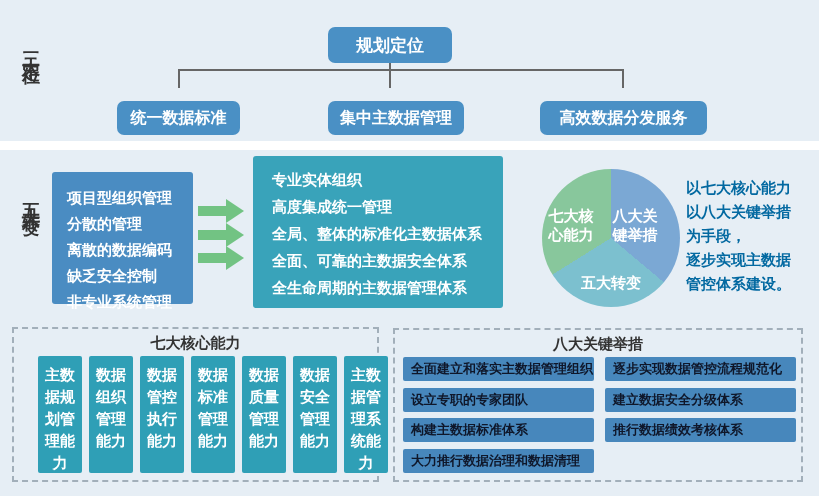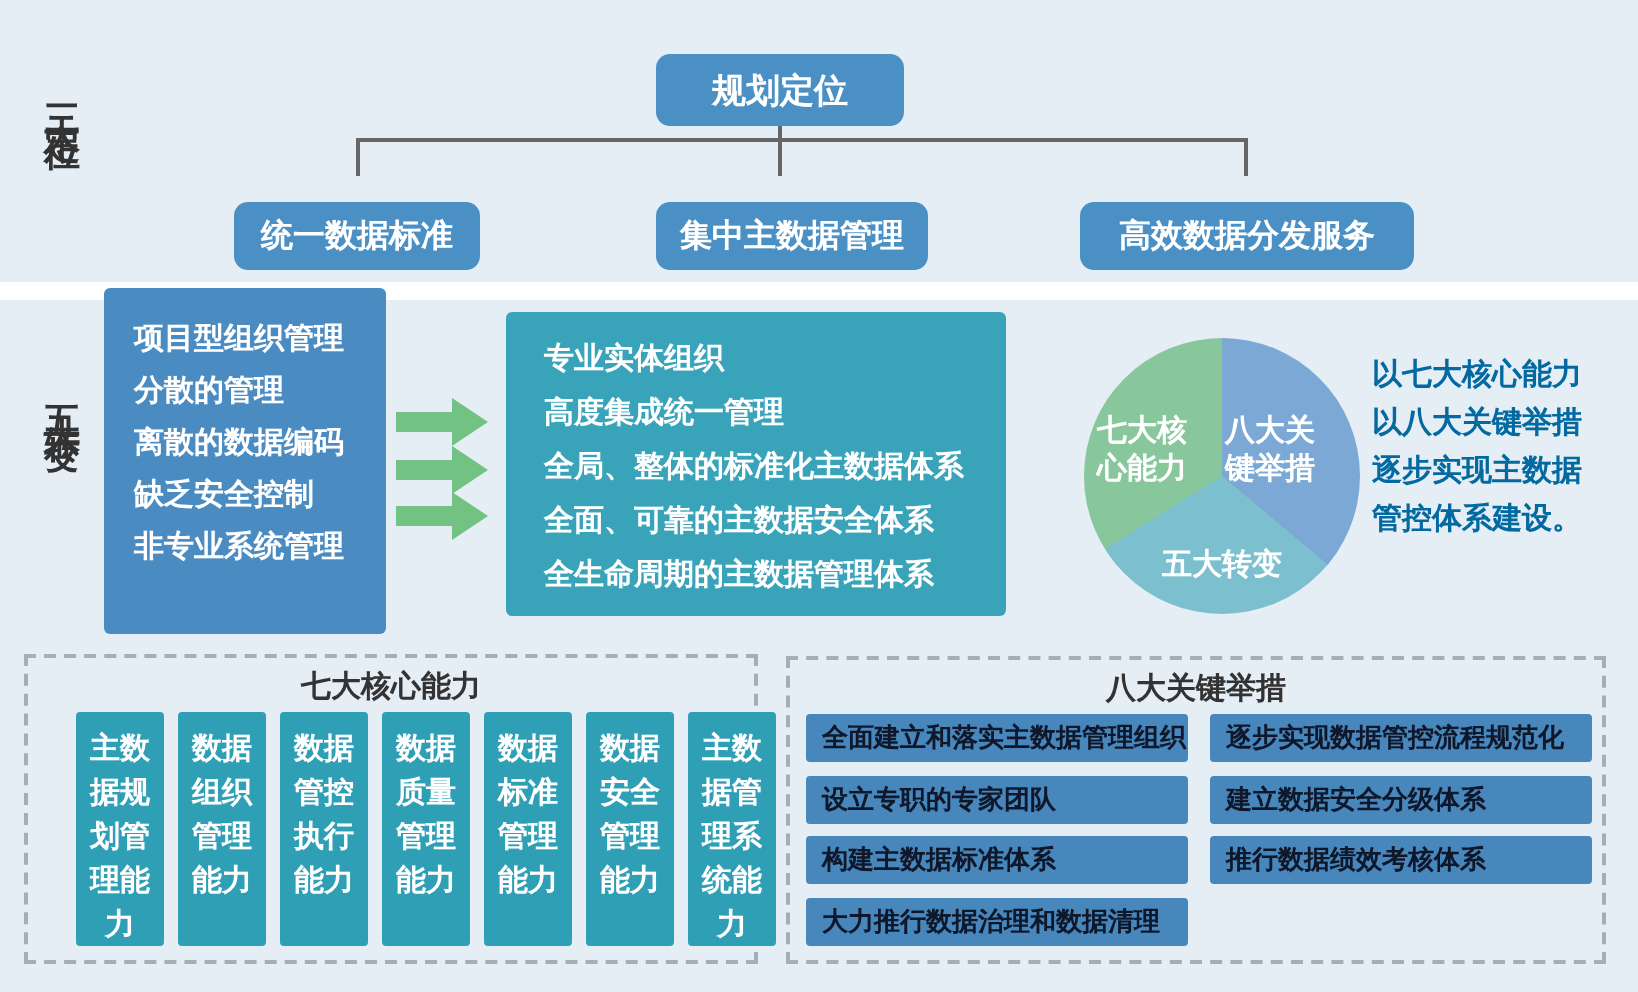--- a/index.html
+++ b/index.html
@@ -21,21 +21,21 @@
   .child1{left:117px;top:87px;width:123px;height:34px;font-size:16px;}
   .child2{left:328px;top:87px;width:136px;height:34px;font-size:16px;}
   .child3{left:540px;top:87px;width:167px;height:34px;font-size:16px;}
 
   .cline{position:absolute;background:#666;}
   .vline-root{left:389px;top:49px;width:2px;height:39px;}
   .hline{left:178px;top:69px;width:446px;height:2px;}
   .stub1{left:178px;top:69px;width:2px;height:19px;}
   .stub3{left:622px;top:69px;width:2px;height:19px;}
 
-  .before-box{position:absolute;left:52px;top:144px;width:141px;height:173px;background:#4a8cc2;border-radius:3px;
+  .before-box{position:absolute;left:52px;top:172px;width:141px;height:132px;background:#4a8cc2;border-radius:3px;
     color:#fff;font-weight:bold;font-size:15px;line-height:26px;padding:13px 0 0 15px;box-sizing:border-box;}
   .after-box{position:absolute;left:253px;top:156px;width:250px;height:152px;background:#39a3ba;border-radius:3px;
     color:#fff;font-weight:bold;font-size:15px;line-height:27px;padding:10px 0 0 19px;box-sizing:border-box;}
   .before-box div,.after-box div{white-space:nowrap;}
 
   .arrow{position:absolute;left:198px;width:46px;height:24px;}
   .arrow .bar{position:absolute;left:0;top:7px;width:28px;height:10px;background:#72c383;}
   .arrow .head{position:absolute;left:28px;top:0;width:0;height:0;
     border-top:12px solid transparent;border-bottom:12px solid transparent;border-left:18px solid #72c383;}
   .arrow1{top:199px;}.arrow2{top:223px;}.arrow3{top:246px;}
@@ -118,32 +118,33 @@
 
   <div class="pie">
     <div class="pie-label pie-label-green">七大核心能力</div>
     <div class="pie-label pie-label-blue">八大关键举措</div>
     <div class="pie-label pie-label-bottom">五大转变</div>
   </div>
 
   <div class="summary">
     <div>以七大核心能力</div>
     <div>以八大关键举措</div>
+    <div>为手段，</div>
     <div>逐步实现主数据</div>
     <div>管控体系建设。</div>
   </div>
 
   <div class="panel panel-cap">
     <div class="panel-title">七大核心能力</div>
     <div class="cap-row">
       <div class="cap-box">主数据规划管理能力</div>
       <div class="cap-box">数据组织管理能力</div>
       <div class="cap-box">数据管控执行能力</div>
+      <div class="cap-box">数据标准管理能力</div>
       <div class="cap-box">数据质量管理能力</div>
-      <div class="cap-box">数据标准管理能力</div>
       <div class="cap-box">数据安全管理能力</div>
       <div class="cap-box">主数据管理系统能力</div>
     </div>
   </div>
 
   <div class="panel panel-mea">
     <div class="panel-title">八大关键举措</div>
     <div class="mea-box mea-c1 mea-r1">全面建立和落实主数据管理组织</div>
     <div class="mea-box mea-c1 mea-r2">设立专职的专家团队</div>
     <div class="mea-box mea-c1 mea-r3">构建主数据标准体系</div>

